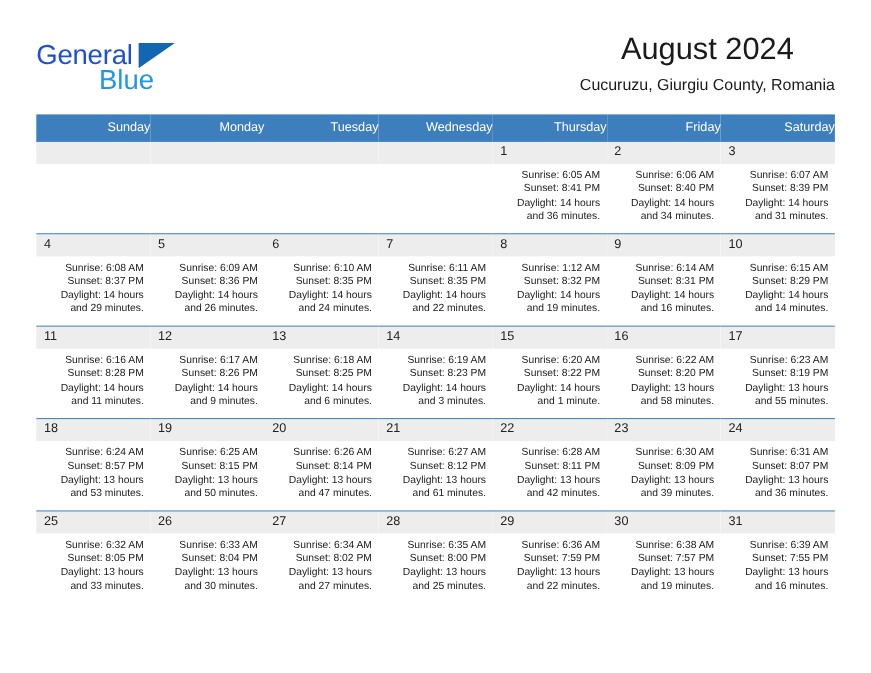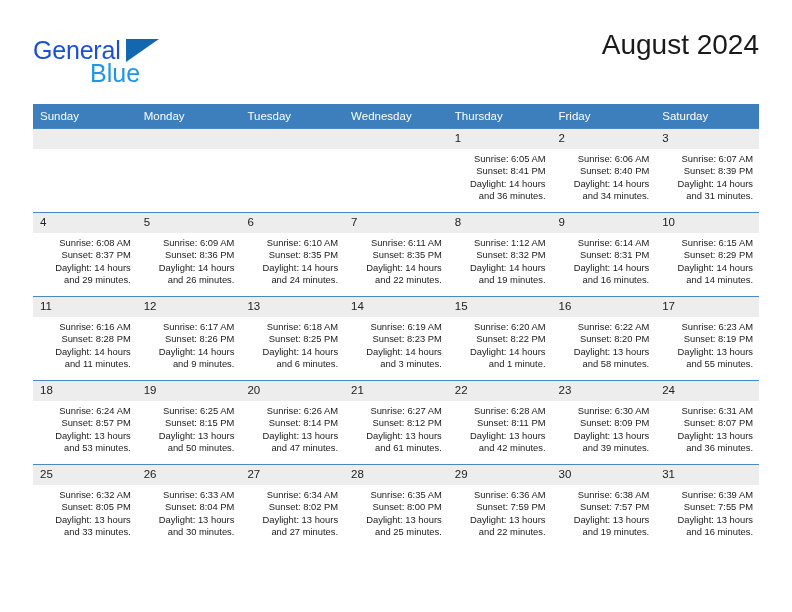--- a/index.html
+++ b/index.html
@@ -95,21 +95,21 @@
     width: 726px;
     border-collapse: collapse;
     table-layout: fixed;
   }
 
   .calendar th {
     background: #3d7ebd;
     color: #ffffff;
     font-size: 11.5px;
     font-weight: normal;
-    text-align: left;
+    text-align: right;
     padding: 6px 0 6px 7px;
     height: 12px;
     border: none;
   }
 
   .calendar td {
     width: 103.71px;
     height: 83px;
     vertical-align: top;
     padding: 0;
@@ -158,20 +158,21 @@
   <div class="top-bar">
 
     <div class="logo">
       <span class="logo-general">General</span>
       <span class="logo-tri"></span>
       <span class="logo-blue">Blue</span>
     </div>
 
     <div class="title-block">
       <div class="cal-title">August 2024</div>
+      <div class="cal-subtitle">Cucuruzu, Giurgiu County, Romania</div>
     </div>
 
   </div>
 
   <table class="calendar">
     <thead>
       <tr>
         <th>Sunday</th>
         <th>Monday</th>
         <th>Tuesday</th>

